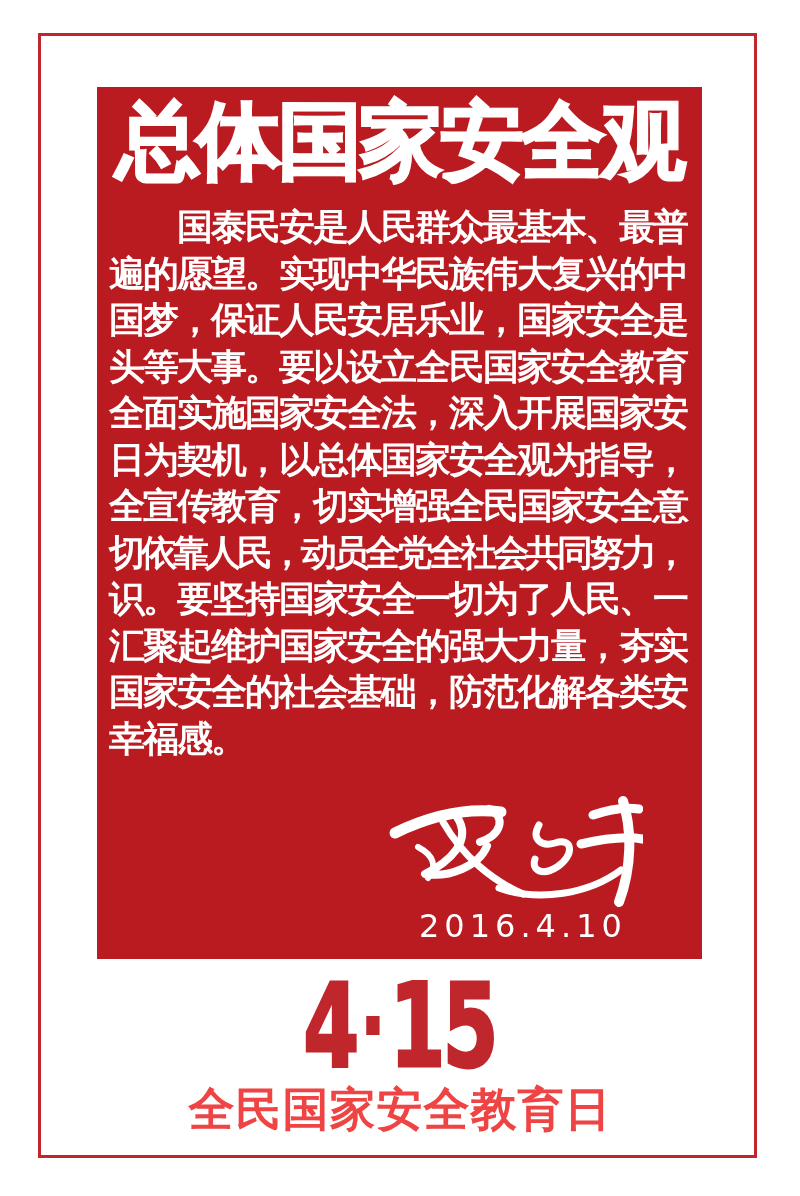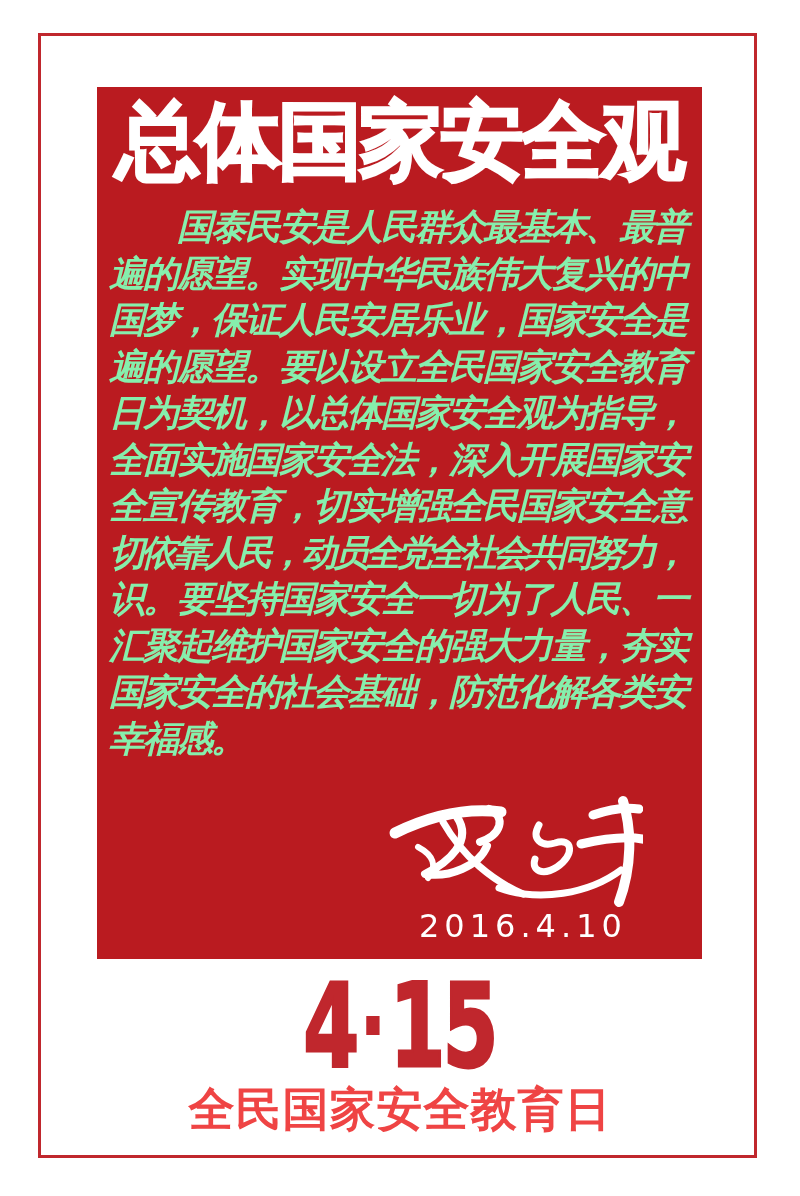--- a/index.html
+++ b/index.html
@@ -40,28 +40,27 @@
     line-height: 96px;
     letter-spacing: -3px;
     -webkit-text-stroke: 2.5px #ffffff;
     white-space: nowrap;
   }
   .body-text {
     position: absolute;
     top: 117px; left: 12px; right: 12px;
   }
   .body-line {
-    color: #86efac;
+    color: #ffffff;
     font-family: "Liberation Serif", "DejaVu Serif", serif;
     font-weight: bold;
     font-size: 36px;
     line-height: 46.5px;
     letter-spacing: -2px;
     white-space: nowrap;
-    font-style: italic;
   }
   .body-line.indent { text-indent: 68px; }
   .body-line.tight { letter-spacing: -4px; }
   .signature {
     position: absolute;
     left: 290px; top: 698px;
     width: 256px; height: 122px;
   }
   .sig-date {
     position: absolute;
@@ -124,23 +123,23 @@
   <div class="frame"></div>
 
   <div class="red-panel">
 
     <h1 class="poster-title">总体国家安全观</h1>
 
     <div class="body-text">
       <div class="body-line indent">国泰民安是人民群众最基本、最普</div>
       <div class="body-line">遍的愿望。实现中华民族伟大复兴的中</div>
       <div class="body-line">国梦，保证人民安居乐业，国家安全是</div>
-      <div class="body-line">遍的愿望。要以设立全民国家安全教育</div>
+      <div class="body-line">头等大事。要以设立全民国家安全教育</div>
+      <div class="body-line">全面实施国家安全法，深入开展国家安</div>
       <div class="body-line">日为契机，以总体国家安全观为指导，</div>
-      <div class="body-line">全面实施国家安全法，深入开展国家安</div>
       <div class="body-line">全宣传教育，切实增强全民国家安全意</div>
       <div class="body-line tight">切依靠人民，动员全党全社会共同努力，</div>
       <div class="body-line">识。要坚持国家安全一切为了人民、一</div>
       <div class="body-line">汇聚起维护国家安全的强大力量，夯实</div>
       <div class="body-line">国家安全的社会基础，防范化解各类安</div>
       <div class="body-line">幸福感。</div>
     </div>
 
     <svg class="signature" viewBox="0 0 256 122" fill="none" stroke="#ffffff" stroke-linecap="round" stroke-linejoin="round">
       <path d="M8,48 C45,30 82,23 114,27" stroke-width="11"></path>

